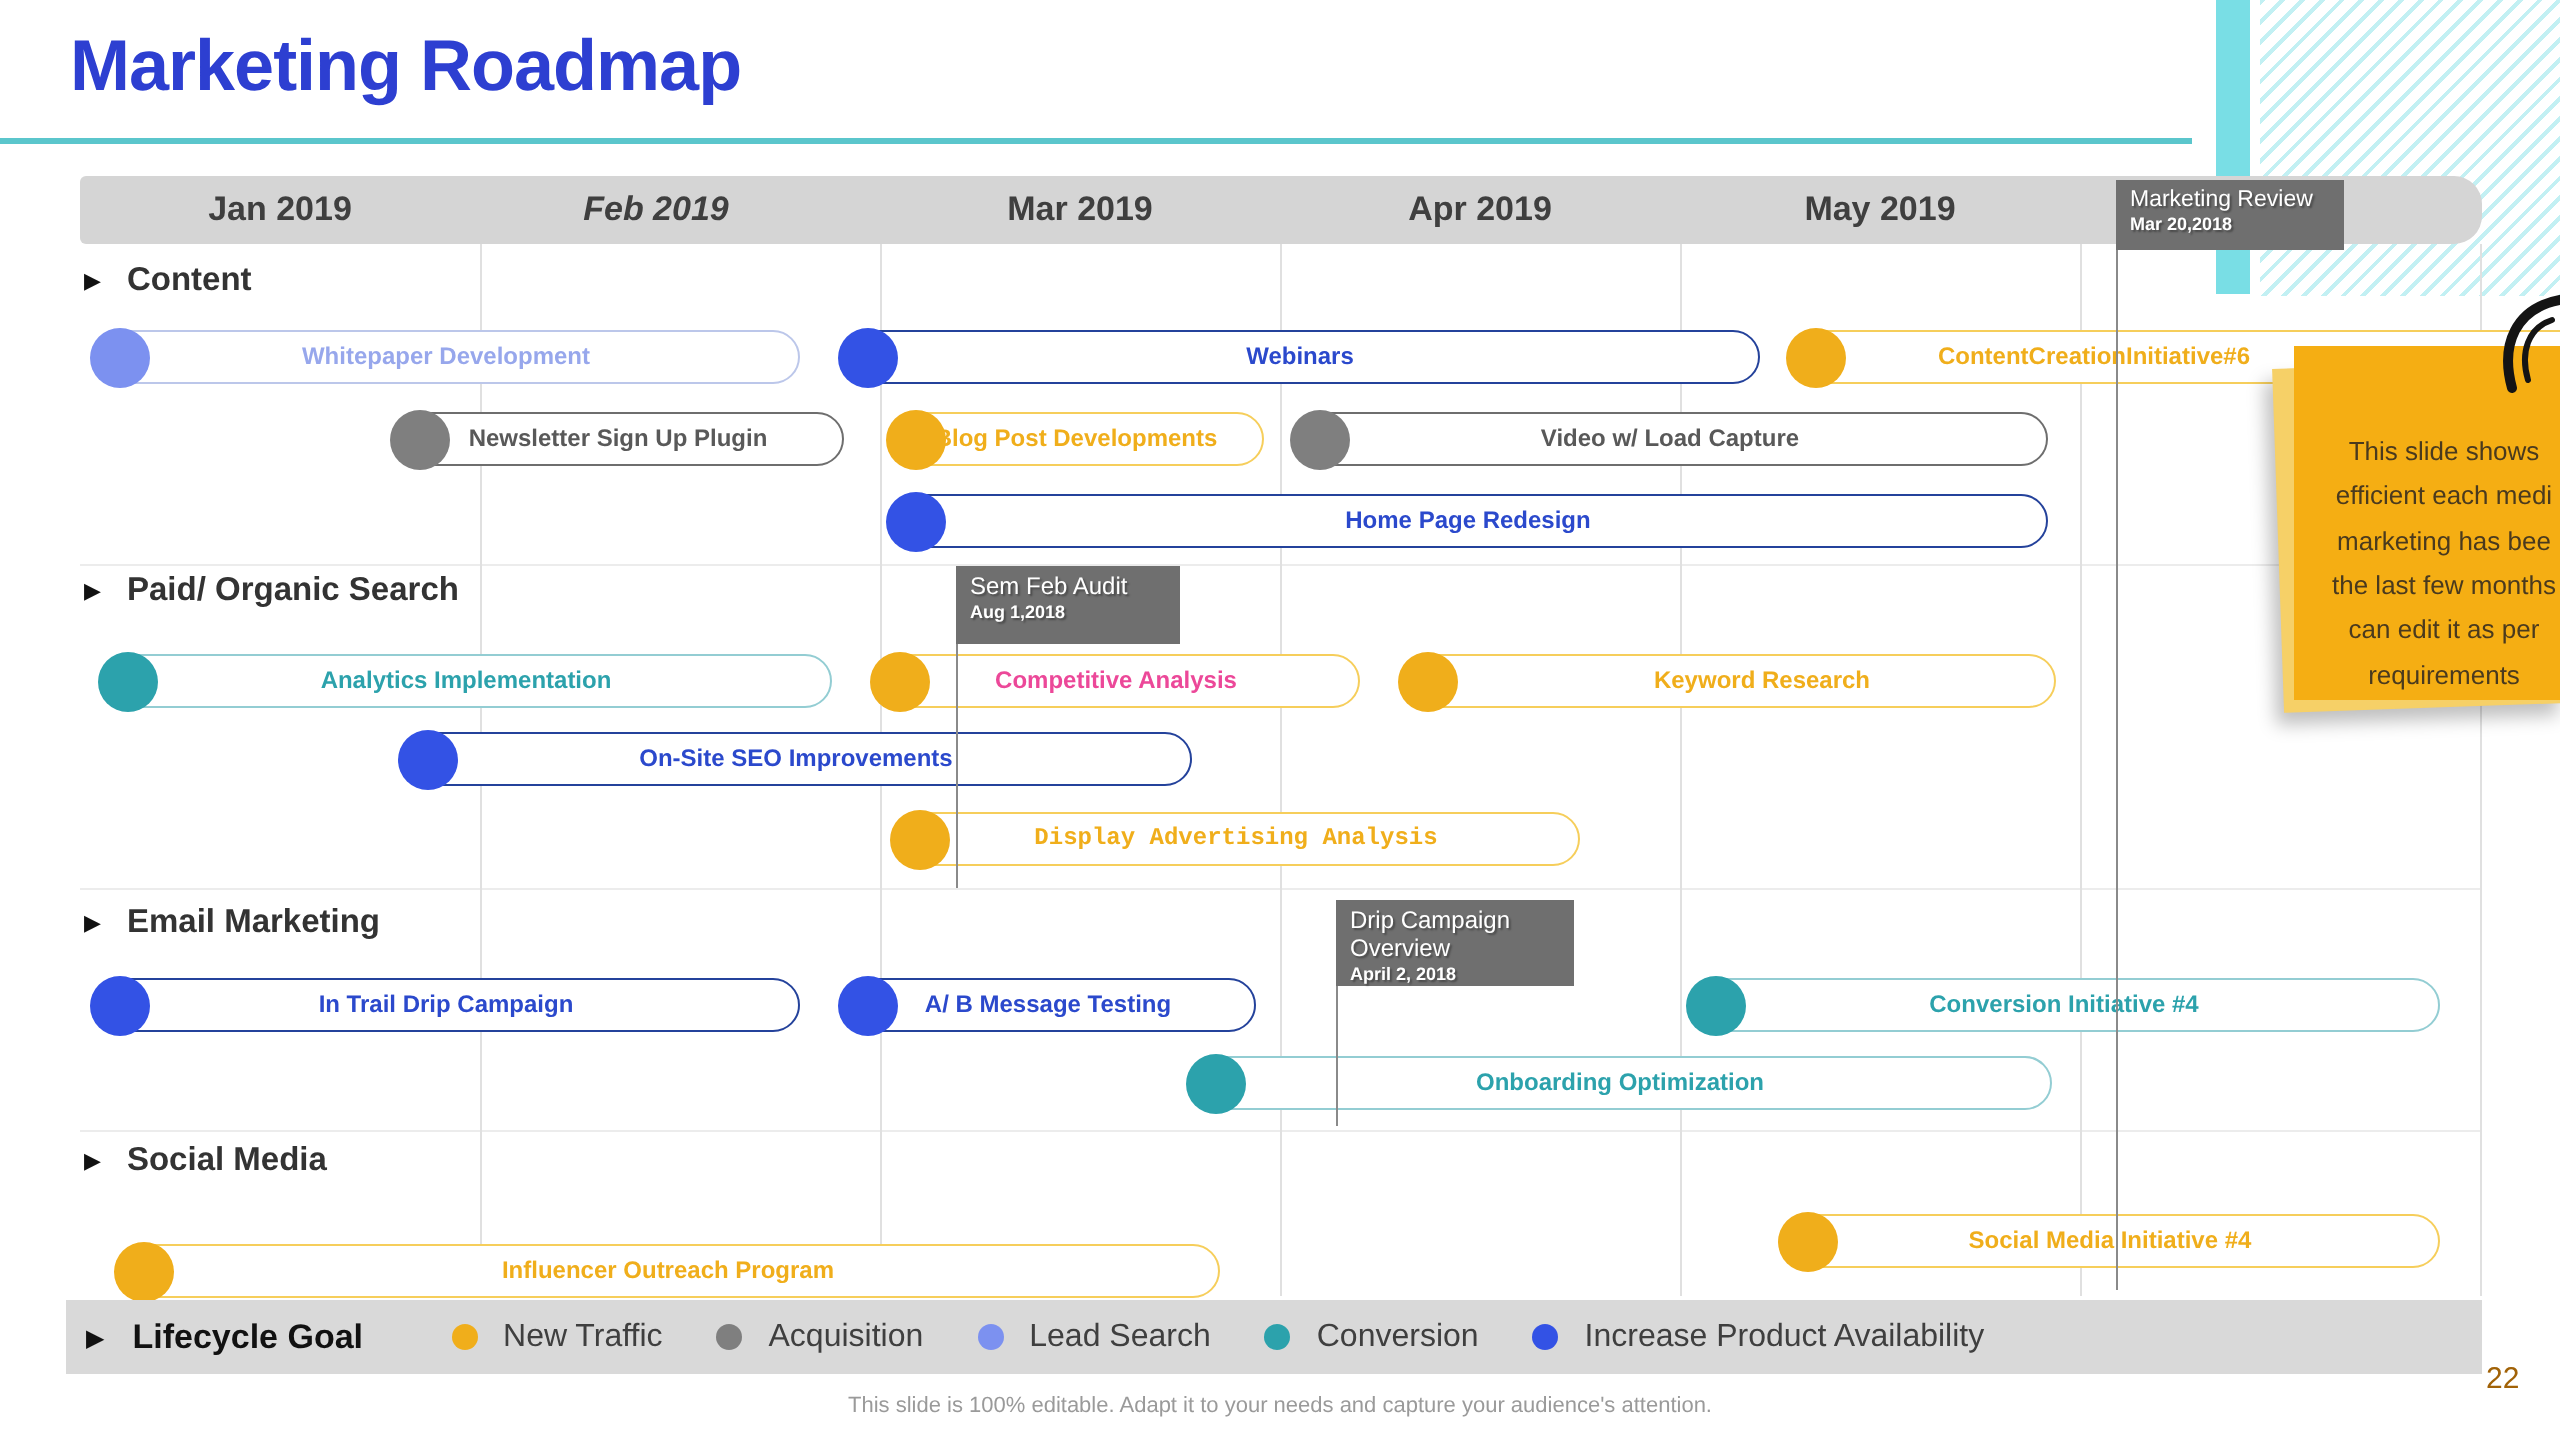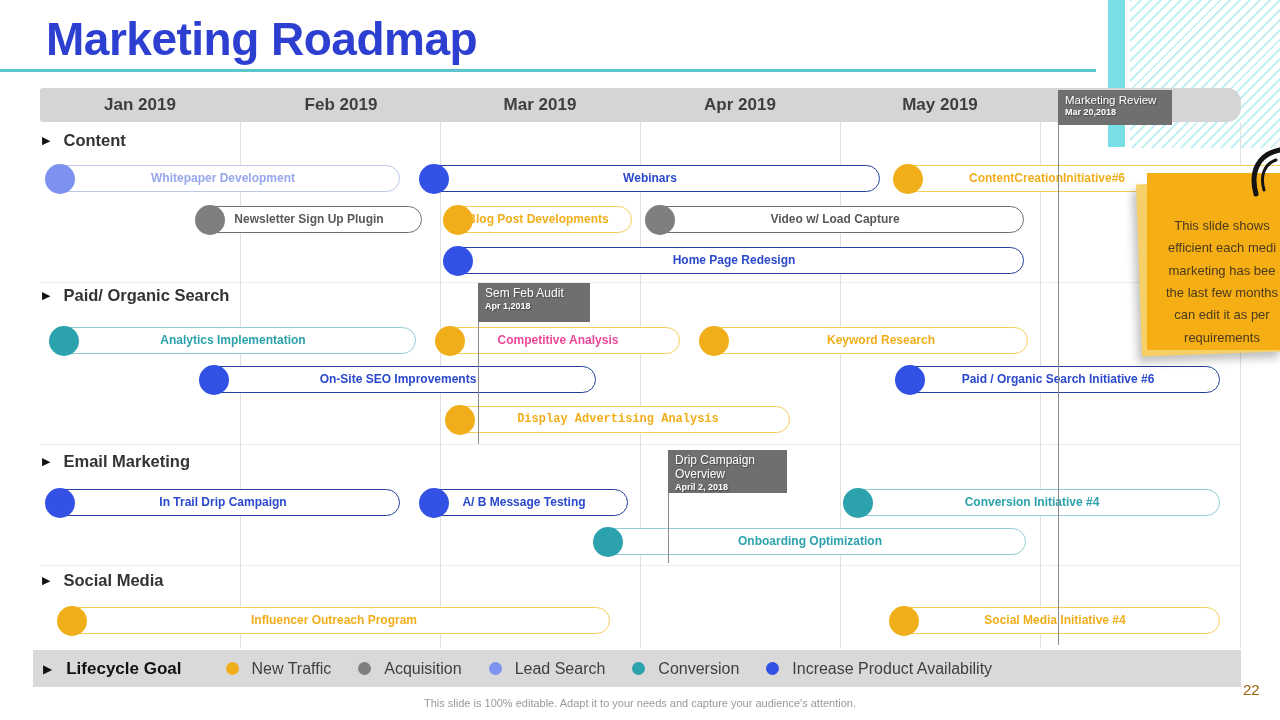--- a/index.html
+++ b/index.html
@@ -1,21 +1,21 @@
 <!DOCTYPE html>
 <html><head>
 <meta charset="utf-8">
 <style>
   * { margin:0; padding:0; box-sizing:border-box; }
   html,body { width:1280px; height:720px; }
   body { position:relative; overflow:hidden; background:#fff;
          font-family:"Liberation Sans", sans-serif; }
 
   
-  .title { position:absolute; left:46px; top:12px; font-size:46px; font-weight:bold;
+  .title { position:absolute; left:35px; top:12px; font-size:36px; font-weight:bold;
            color:#2D3FD1; letter-spacing:-0.5px;text-align:right; }
   .title-rule { position:absolute; left:0; top:69px; width:1096px; height:3px; background:#5BC6CC; }
 
   
   .decor { position:absolute; left:1108px; top:0; width:172px; height:158px; z-index:0; }
   .decor-band { position:absolute; left:0; top:0; width:17px; height:147px; background:#79DEE5; }
   .decor-hatch { position:absolute; left:22px; right:0; top:0; bottom:10px;
     background:repeating-linear-gradient(135deg, rgba(121,222,229,0.45) 0 2px, transparent 2px 7px); }
 
   
@@ -138,73 +138,69 @@
       <span class="dot" style="background: rgb(240, 174, 27);"></span>
     </div>
     <div class="pill" style="left: 700px; width: 328px; top: 327px; border-color: rgb(246, 206, 91); padding-left: 34px;">
       <span class="label" style="color: rgb(240, 174, 27);">Keyword Research</span>
       <span class="dot" style="background: rgb(240, 174, 27);"></span>
     </div>
     <div class="pill" style="left: 200px; width: 396px; top: 366px; border-color: rgb(36, 66, 155);">
       <span class="label" style="color: rgb(43, 73, 204);">On-Site SEO Improvements</span>
       <span class="dot" style="background: rgb(51, 82, 229);"></span>
     </div>
-    <div class="pill" style="left: 896px; width: 324px; top: 366px; border-color: rgb(36, 66, 155);">
-      <span class="label" style="color: rgb(43, 73, 204);">Paid / Organic Search Initiative #6</span>
-      <span class="dot" style="background: rgb(51, 82, 229);"></span>
-    </div>
     <div class="pill" style="left: 446px; width: 344px; top: 406px; border-color: rgb(246, 206, 91);">
       <span class="label" style="color: rgb(240, 174, 27); font-family: Liberation Mono, monospace;">Display Advertising Analysis</span>
       <span class="dot" style="background: rgb(240, 174, 27);"></span>
     </div>
     <div class="pill" style="left: 46px; width: 354px; top: 489px; border-color: rgb(36, 66, 155);">
       <span class="label" style="color: rgb(43, 73, 204);">In Trail Drip Campaign</span>
       <span class="dot" style="background: rgb(51, 82, 229);"></span>
     </div>
     <div class="pill" style="left: 420px; width: 208px; top: 489px; border-color: rgb(36, 66, 155);">
       <span class="label" style="color: rgb(43, 73, 204);">A/ B Message Testing</span>
       <span class="dot" style="background: rgb(51, 82, 229);"></span>
     </div>
     <div class="pill" style="left: 844px; width: 376px; top: 489px; border-color: rgb(147, 205, 211);">
       <span class="label" style="color: rgb(44, 162, 172);">Conversion Initiative #4</span>
       <span class="dot" style="background: rgb(44, 162, 172);"></span>
     </div>
     <div class="pill" style="left: 594px; width: 432px; top: 528px; border-color: rgb(147, 205, 211);">
       <span class="label" style="color: rgb(44, 162, 172);">Onboarding Optimization</span>
       <span class="dot" style="background: rgb(44, 162, 172);"></span>
     </div>
-    <div class="pill" style="left: 58px; width: 552px; top: 607px; border-color: rgb(246, 206, 91);">
+    <div class="pill" style="left: 58px; width: 552px; top: 622px; border-color: rgb(246, 206, 91);">
       <span class="label" style="color: rgb(240, 174, 27);">Influencer Outreach Program</span>
       <span class="dot" style="background: rgb(240, 174, 27);"></span>
     </div>
     <div class="pill" style="left: 890px; width: 330px; top: 607px; border-color: rgb(246, 206, 91);">
       <span class="label" style="color: rgb(240, 174, 27);">Social Media Initiative #4</span>
       <span class="dot" style="background: rgb(240, 174, 27);"></span>
     </div>
   </div>
 
 <div class="header-bar">
     <div class="month-cell" style="left: 0px;">Jan 2019</div>
-    <div class="month-cell" style="left: 201px;">Feb 2019</div>
+    <div class="month-cell" style="left: 188px; font-style: italic;">Feb 2019</div>
     <div class="month-cell" style="left: 400px;">Mar 2019</div>
     <div class="month-cell" style="left: 600px;">Apr 2019</div>
     <div class="month-cell" style="left: 800px;">May 2019</div>
   </div>
 
 <div class="ms-line" id="ms-review-line"></div>
 <div class="ms-line" id="ms-audit-line"></div>
 <div class="ms-line" id="ms-drip-line"></div>
 
 <div class="ms-box" id="ms-review">
   <div class="ms-title">Marketing Review</div>
   <div class="ms-date">Mar 20,2018</div>
 </div>
 <div class="ms-box" id="ms-audit">
   <div class="ms-title">Sem Feb Audit</div>
-  <div class="ms-date">Apr 1,2018</div>
+  <div class="ms-date">Aug 1,2018</div>
 </div>
 <div class="ms-box" id="ms-drip">
   <div class="ms-title" style="width:90px">Drip Campaign Overview</div>
   <div class="ms-date">April 2, 2018</div>
 </div>
 
 <div class="section-label" style="top:131px">
   <span class="arrow">▶</span>
   <span class="txt">Content</span>
 </div>

